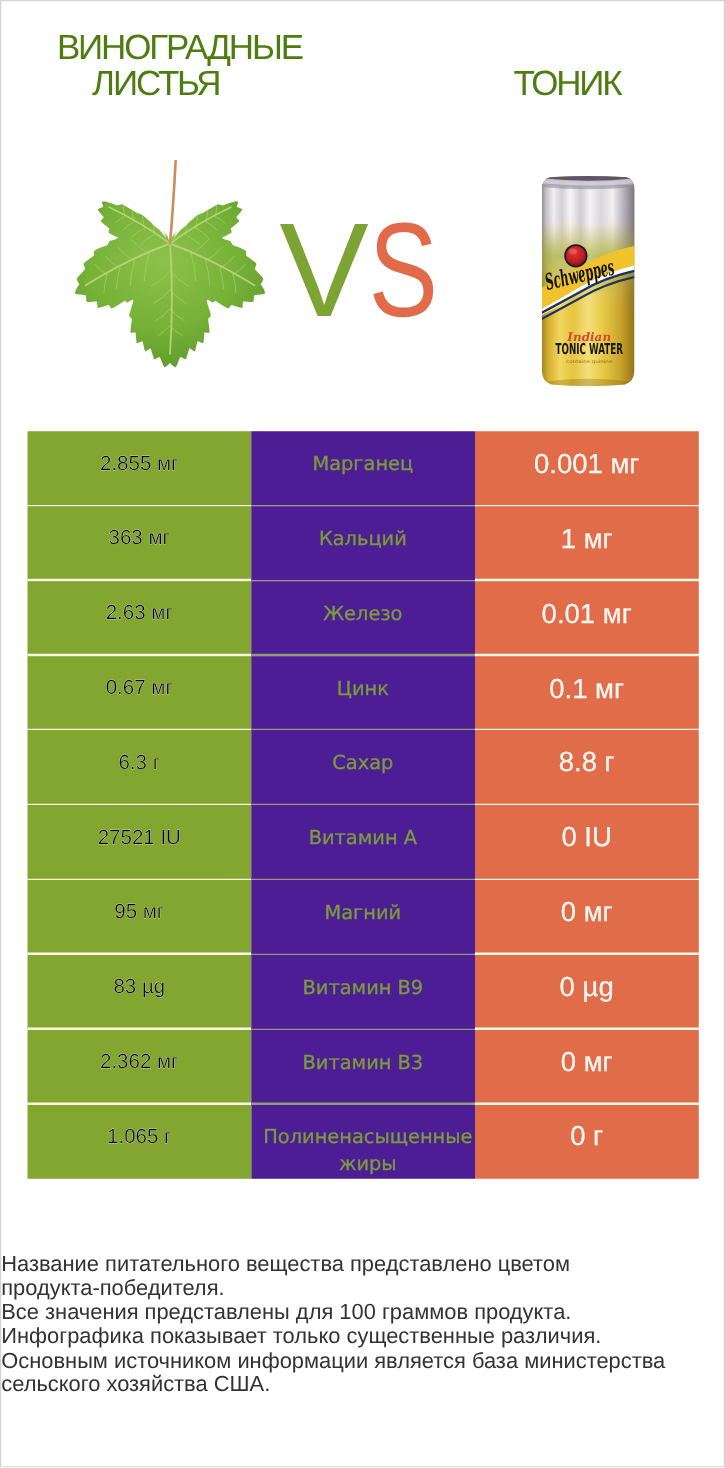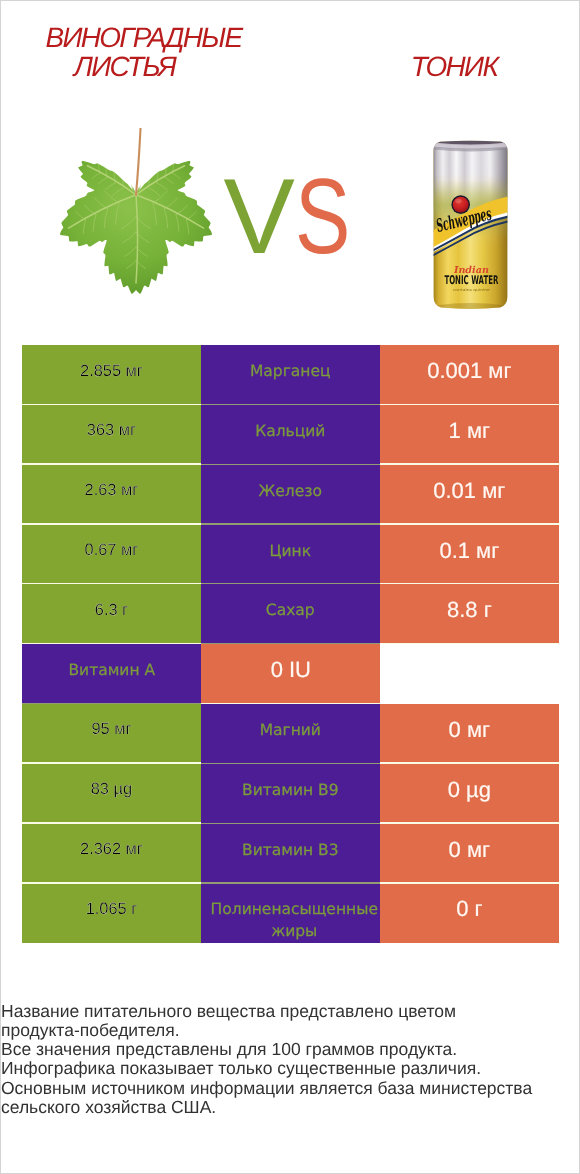--- a/index.html
+++ b/index.html
@@ -1,21 +1,21 @@
 <!DOCTYPE html>
 <html><head>
 <meta charset="utf-8">
 <style>
   html,body{margin:0;padding:0;background:#fff;}
   body{width:580px;height:1174px;font-family:"Liberation Sans",sans-serif;-webkit-font-smoothing:antialiased;text-rendering:geometricPrecision;}
   .page{position:relative;width:580px;height:1174px;overflow:hidden;background:#fff;box-sizing:border-box;border:1px solid #d4d4d4;}
 
   
   .hero{position:absolute;left:0;top:0;width:580px;height:330px;}
-  .title{position:absolute;color:#b91c1c;font-family:"Liberation Sans",sans-serif;font-size:27.95px;line-height:29px;font-weight:400;letter-spacing:-1.68px;white-space:nowrap;font-style:italic;}
+  .title{position:absolute;color:#4d7c0f;font-family:"Liberation Sans",sans-serif;font-size:27.95px;line-height:29px;font-weight:400;letter-spacing:-1.68px;white-space:nowrap;}
   .title-left-l1{left:44.5px;top:22.2px;}
   .title-left-l2{left:72.7px;top:51.2px;}
   .title-right{left:409.8px;top:51.2px;}
 
   .leaf{position:absolute;left:59px;top:127px;width:152px;height:170px;}
   .vs{position:absolute;left:222.5px;top:159.5px;height:110px;font-family:"Liberation Sans",sans-serif;font-size:107px;line-height:110px;font-weight:400;white-space:nowrap;}
   .vs .v{color:#7CA334;display:inline-block;}
   .vs .s{color:#E16A4B;display:inline-block;transform:scaleX(0.775);transform-origin:left center;margin-left:0px;}
   .can{position:absolute;left:432px;top:139px;width:75px;height:169px;}
 
@@ -172,20 +172,21 @@
       <div class="cell cell-l">0.67 мг</div>
       <div class="cell cell-m">Цинк</div>
       <div class="cell cell-r">0.1 мг</div>
     </div>
     <div class="row">
       <div class="cell cell-l">6.3 г</div>
       <div class="cell cell-m">Сахар</div>
       <div class="cell cell-r">8.8 г</div>
     </div>
     <div class="row">
+      <div class="cell cell-l">27521 IU</div>
       <div class="cell cell-m">Витамин A</div>
       <div class="cell cell-r">0 IU</div>
     </div>
     <div class="row">
       <div class="cell cell-l">95 мг</div>
       <div class="cell cell-m">Магний</div>
       <div class="cell cell-r">0 мг</div>
     </div>
     <div class="row">
       <div class="cell cell-l">83 µg</div>

